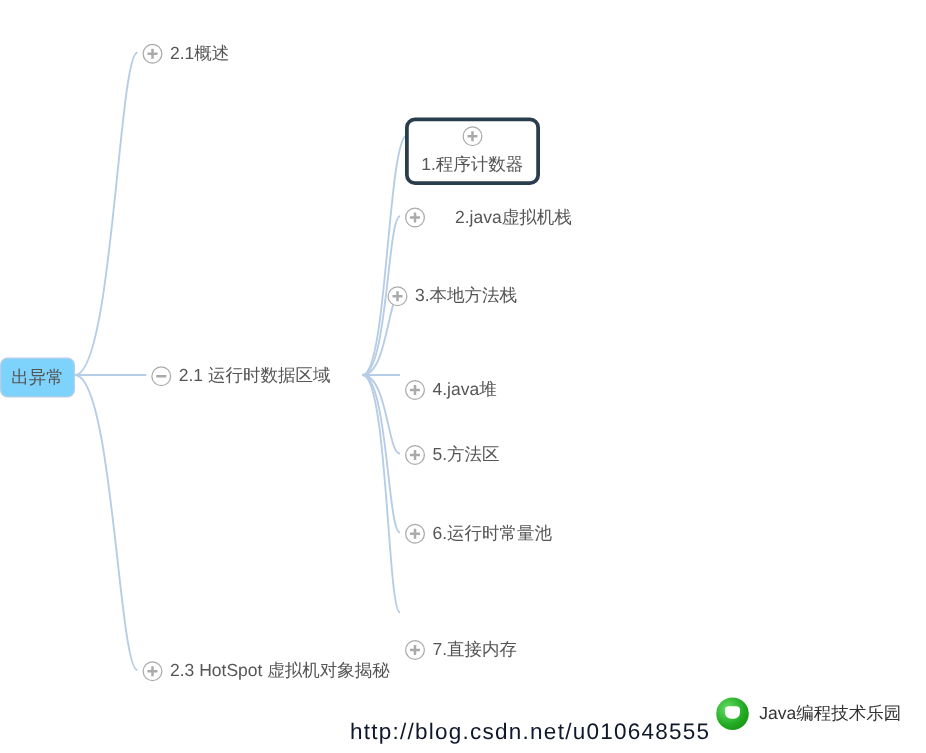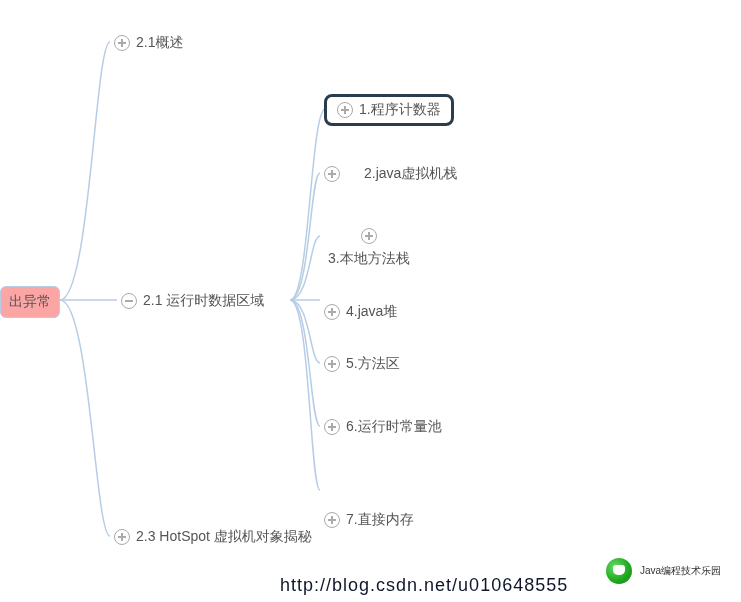--- a/index.html
+++ b/index.html
@@ -23,21 +23,21 @@
     position: absolute;
     display: flex;
     align-items: center;
     gap: 6px;
     padding: 4px 6px;
     white-space: nowrap;
   }
   .node.root {
     border: 1px solid #b6cde5;
     border-radius: 6px;
-    background: #fca5a5;
+    background: #7dd3fc;
     padding: 6px 8px;
   }
   .node.selected {
     border: 3px solid #2a3d4d;
     border-radius: 8px;
     padding: 4px 10px;
   }
   .toggle {
     width: 16px; height: 16px;
     border: 1.5px solid #aaa;
@@ -63,21 +63,21 @@
     letter-spacing: 1px;
     user-select: none;
   }
   .brand {
     position: absolute;
     bottom: 18px; right: 20px;
     display: flex;
     align-items: center;
     gap: 8px;
     color: #333;
-    font-size: 10px;
+    font-size: 14px;
   }
   .brand-icon {
     width: 26px; height: 26px;
     border-radius: 50%;
     background: radial-gradient(circle at 35% 35%, #6d6 0%, #2a2 55%, #181 100%);
     position: relative;
   }
   .brand-icon::after {
     content: "";
     position: absolute;
@@ -117,31 +117,31 @@
 <div class="node" style="left:115px; top:288px;">
   <span class="toggle minus"></span>
   <span class="label">2.1 运行时数据区域</span>
 </div>
 
 <div class="node" style="left:108px; top:524px;">
   <span class="toggle plus"></span>
   <span class="label">2.3 HotSpot 虚拟机对象揭秘</span>
 </div>
 
-<div class="node selected" style="left:324px; top:94px;">
+<div class="node selected" style="left:324px; top:94px;flex-direction:column;">
   <span class="toggle plus"></span>
   <span class="label">1.程序计数器</span>
 </div>
 
 <div class="node" style="left:318px; top:161px;gap:24px;">
   <span class="toggle plus"></span>
   <span class="label">2.java虚拟机栈</span>
 </div>
 
-<div class="node" style="left:322px; top:224px;flex-direction:column;">
+<div class="node" style="left:304px; top:224px;">
   <span class="toggle plus"></span>
   <span class="label">3.本地方法栈</span>
 </div>
 
 <div class="node" style="left:318px; top:288px;margin-top:11px;">
   <span class="toggle plus"></span>
   <span class="label">4.java堆</span>
 </div>
 
 <div class="node" style="left:318px; top:351px;">

